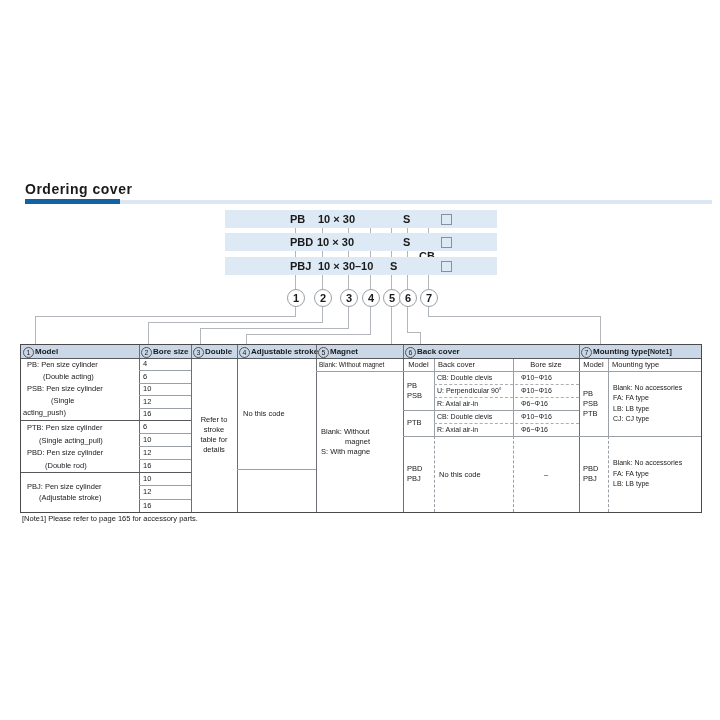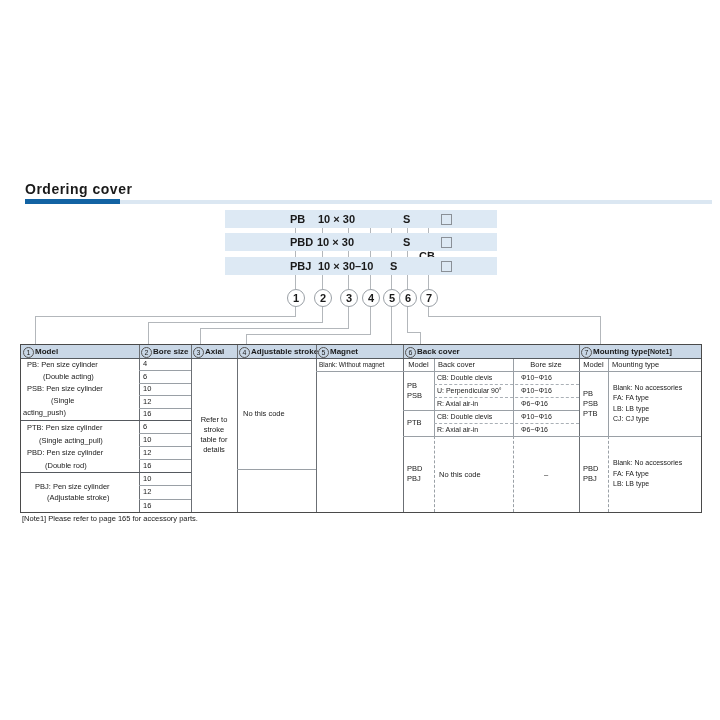--- a/index.html
+++ b/index.html
@@ -98,21 +98,21 @@
   <div class="circle" style="left:362px;top:289px;">4</div>
   <div class="circle" style="left:383px;top:289px;">5</div>
   <div class="circle" style="left:399px;top:289px;">6</div>
   <div class="circle" style="left:420px;top:289px;">7</div>
 
   <div class="otable">
 
     <div class="thead"></div>
     <div class="hlabel" style="left:2px;"><span class="circ-num">1</span><span>Model</span></div>
     <div class="hlabel" style="left:120px;"><span class="circ-num">2</span><span>Bore size</span></div>
-    <div class="hlabel" style="left:172px;"><span class="circ-num">3</span><span>Axial</span></div>
+    <div class="hlabel" style="left:172px;"><span class="circ-num">3</span><span>Double</span></div>
     <div class="hlabel" style="left:218px;"><span class="circ-num">4</span><span>Adjustable stroke</span></div>
     <div class="hlabel" style="left:297px;"><span class="circ-num">5</span><span>Magnet</span></div>
     <div class="hlabel" style="left:384px;"><span class="circ-num">6</span><span>Back cover</span></div>
     <div class="hlabel" style="left:560px;"><span class="circ-num">7</span><span>Mounting type</span><span class="hnote">[Note1]</span></div>
 
     <div class="vline" style="left:118px;"></div>
     <div class="vline" style="left:170px;"></div>
     <div class="vline" style="left:216px;"></div>
     <div class="vline" style="left:295px;"></div>
     <div class="vline" style="left:382px;"></div>
@@ -153,21 +153,21 @@
       <div>PBD: Pen size cylinder</div>
       <div>(Double rod)</div>
     </div>
     <div class="cell model-g g1" style="left:0;top:13px;width:118px;height:62px;">
       <div>PB: Pen size cylinder</div>
       <div>(Double acting)</div>
       <div>PSB: Pen size cylinder</div>
       <div>(Single</div>
       <div>acting_push)</div>
     </div>
-    <div class="cell model-g g3" style="left:0;top:127px;width:118px;height:40px;margin-left:8px;">
+    <div class="cell model-g g3" style="left:0;top:127px;width:118px;height:40px;">
       <div>PBJ: Pen size cylinder</div>
       <div>(Adjustable stroke)</div>
     </div>
 
     <div class="cell" style="left:122px;top:13px;width:48px;height:12px;line-height:12px;">4</div>
     <div class="cell" style="left:122px;top:25px;width:48px;height:13px;line-height:13px;">6</div>
     <div class="cell" style="left:122px;top:38px;width:48px;height:12px;line-height:12px;">10</div>
     <div class="cell" style="left:122px;top:50px;width:48px;height:13px;line-height:13px;">12</div>
     <div class="cell" style="left:122px;top:63px;width:48px;height:12px;line-height:12px;">16</div>
     <div class="cell" style="left:122px;top:75px;width:48px;height:13px;line-height:13px;">6</div>
@@ -176,20 +176,25 @@
     <div class="cell" style="left:122px;top:114px;width:48px;height:13px;line-height:13px;">16</div>
     <div class="cell" style="left:122px;top:127px;width:48px;height:13px;line-height:13px;">10</div>
     <div class="cell" style="left:122px;top:140px;width:48px;height:14px;line-height:14px;">12</div>
     <div class="cell" style="left:122px;top:154px;width:48px;height:13px;line-height:13px;">16</div>
 
     <div class="cell vcenter hcenter" style="left:170px;top:13px;width:46px;height:154px;white-space:normal;line-height:10px;padding:0 5px;box-sizing:border-box;">Refer to stroke table for details</div>
 
     <div class="cell vcenter" style="left:222px;top:13px;width:73px;height:111px;">No this code</div>
 
     <div class="cell" style="left:298px;top:13px;width:84px;height:13px;line-height:13px;font-size:6.5px;">Blank: Without magnet</div>
+    <div class="cell vcenter" style="left:300px;top:26px;width:82px;height:141px;line-height:10px;">
+      <div>Blank: Without</div>
+      <div style="padding-left:24px;">magnet</div>
+      <div>S: With magne</div>
+    </div>
 
     <div class="cell hcenter" style="left:382px;top:13px;width:31px;height:13px;line-height:13px;">Model</div>
     <div class="cell" style="left:417px;top:13px;width:75px;height:13px;line-height:13px;">Back cover</div>
     <div class="cell hcenter" style="left:492px;top:13px;width:66px;height:13px;line-height:13px;">Bore size</div>
 
     <div class="cell vcenter" style="left:386px;top:26px;width:27px;height:39px;line-height:10px;">
       <div>PB</div>
       <div>PSB</div>
     </div>
     <div class="cell" style="left:416px;top:26px;width:76px;height:13px;line-height:13px;font-size:7px;">CB: Double clevis</div>

